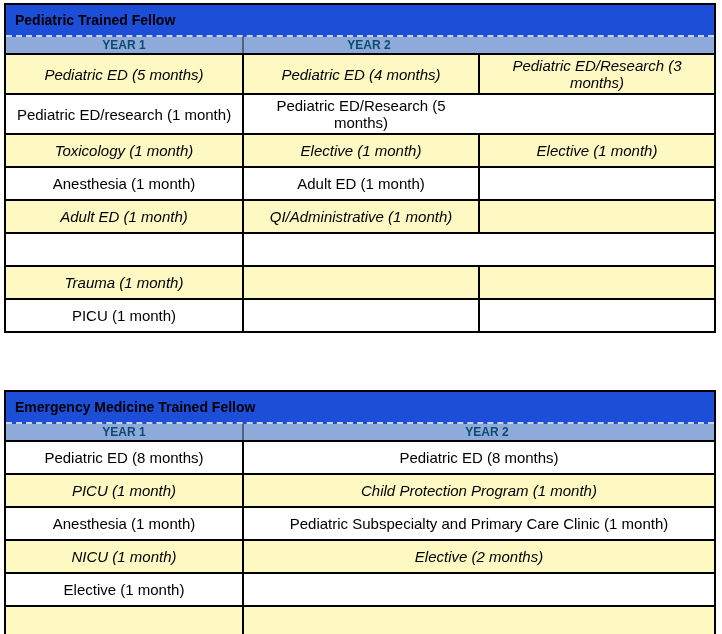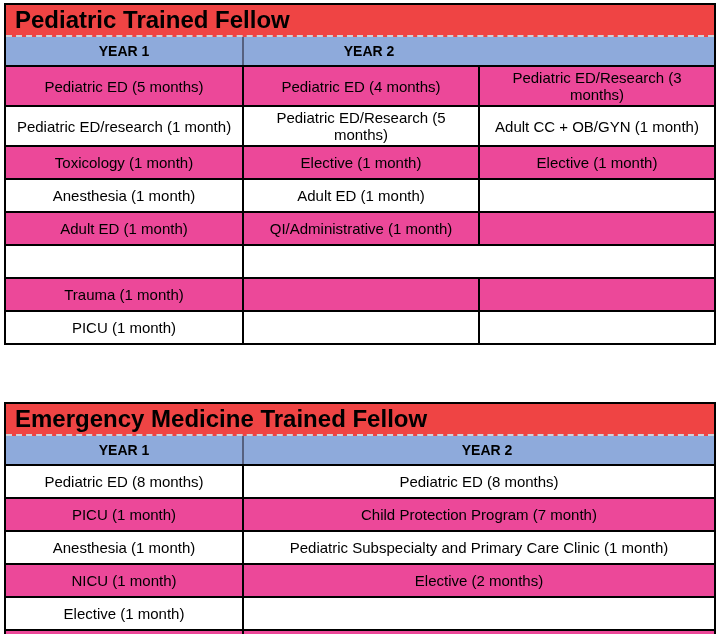--- a/index.html
+++ b/index.html
@@ -19,57 +19,57 @@
     background: #ffffff;
   }
   #table-pediatric { margin-top: 3px; }
   #table-em { margin-top: 57px; }
   .tbl-title {
     height: 30px;
     display: flex;
     align-items: center;
     padding: 0 9px;
     font-weight: bold;
-    font-size: 24px;
-    background: #ef4444;
+    font-size: 14px;
+    background: #1d4ed8;
     border-bottom: 2px dashed #ccd2da;
   }
   .hdr {
     display: grid;
     background: #8EAADB;
   }
   .cols3 { grid-template-columns: 1fr 1fr 1fr; }
   .cols2 { grid-template-columns: 1fr 2fr; }
   .hcell {
-    height: 28px;
+    height: 16px;
     display: flex;
     align-items: center;
     justify-content: center;
     font-weight: bold;
-    font-size: 14px;
-    color: #000000;
+    font-size: 12px;
+    color: #0c4a6e;
   }
   .hcell + .hcell { border-left: 2px solid #566180; padding-left: 16px; }
   .row {
     display: grid;
     border-top: 2px solid #000000;
   }
   .cell {
     box-sizing: border-box;
     min-height: 31px;
     display: flex;
     align-items: center;
     justify-content: center;
     text-align: center;
     font-size: 15px;
     line-height: 17px;
     padding: 2px 8px;
   }
   .cell + .cell { border-left: 2px solid #000000; }
-  .shade-gray { background: #ec4899; }
+  .shade-gray { background: #fef9c3; font-style: italic; }
   .shade-white { background: #FFFFFF; }
 </style>
 </head>
 <body>
 
 <div class="tbl" id="table-pediatric">
   <div class="tbl-title">Pediatric Trained Fellow</div>
 
   <div class="hdr cols3">
     <div class="hcell">YEAR 1</div>
@@ -77,21 +77,20 @@
   </div>
 
   <div class="row cols3 shade-gray">
     <div class="cell">Pediatric ED (5 months)</div>
     <div class="cell">Pediatric ED (4 months)</div>
     <div class="cell">Pediatric ED/Research (3 months)</div>
   </div>
   <div class="row cols3 shade-white">
     <div class="cell">Pediatric ED/research (1 month)</div>
     <div class="cell">Pediatric ED/Research (5 months)</div>
-    <div class="cell">Adult CC + OB/GYN (1 month)</div>
   </div>
   <div class="row cols3 shade-gray">
     <div class="cell">Toxicology (1 month)</div>
     <div class="cell">Elective (1 month)</div>
     <div class="cell">Elective (1 month)</div>
   </div>
   <div class="row cols3 shade-white">
     <div class="cell">Anesthesia (1 month)</div>
     <div class="cell">Adult ED (1 month)</div>
     <div class="cell"></div>
@@ -124,21 +123,21 @@
     <div class="hcell">YEAR 1</div>
     <div class="hcell">YEAR 2</div>
   </div>
 
   <div class="row cols2 shade-white">
     <div class="cell">Pediatric ED (8 months)</div>
     <div class="cell">Pediatric ED (8 months)</div>
   </div>
   <div class="row cols2 shade-gray">
     <div class="cell">PICU (1 month)</div>
-    <div class="cell">Child Protection Program (7 month)</div>
+    <div class="cell">Child Protection Program (1 month)</div>
   </div>
   <div class="row cols2 shade-white">
     <div class="cell">Anesthesia (1 month)</div>
     <div class="cell">Pediatric Subspecialty and Primary Care Clinic (1 month)</div>
   </div>
   <div class="row cols2 shade-gray">
     <div class="cell">NICU (1 month)</div>
     <div class="cell">Elective (2 months)</div>
   </div>
   <div class="row cols2 shade-white">

